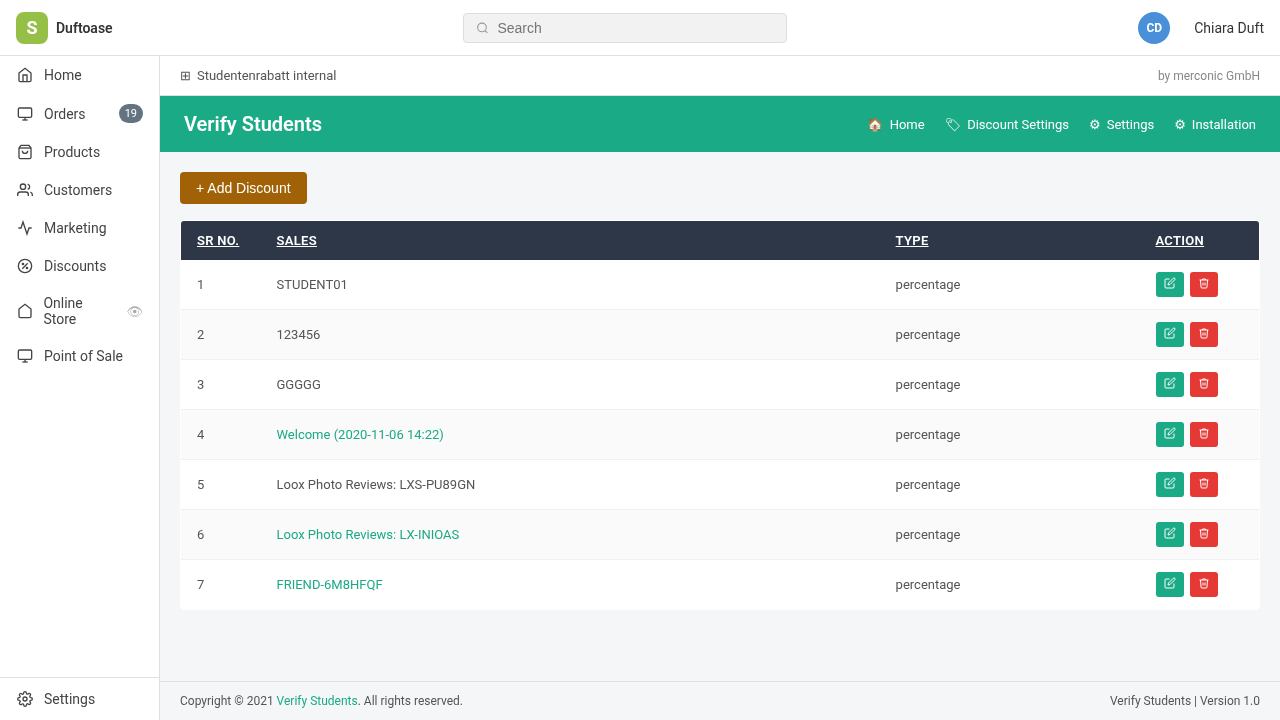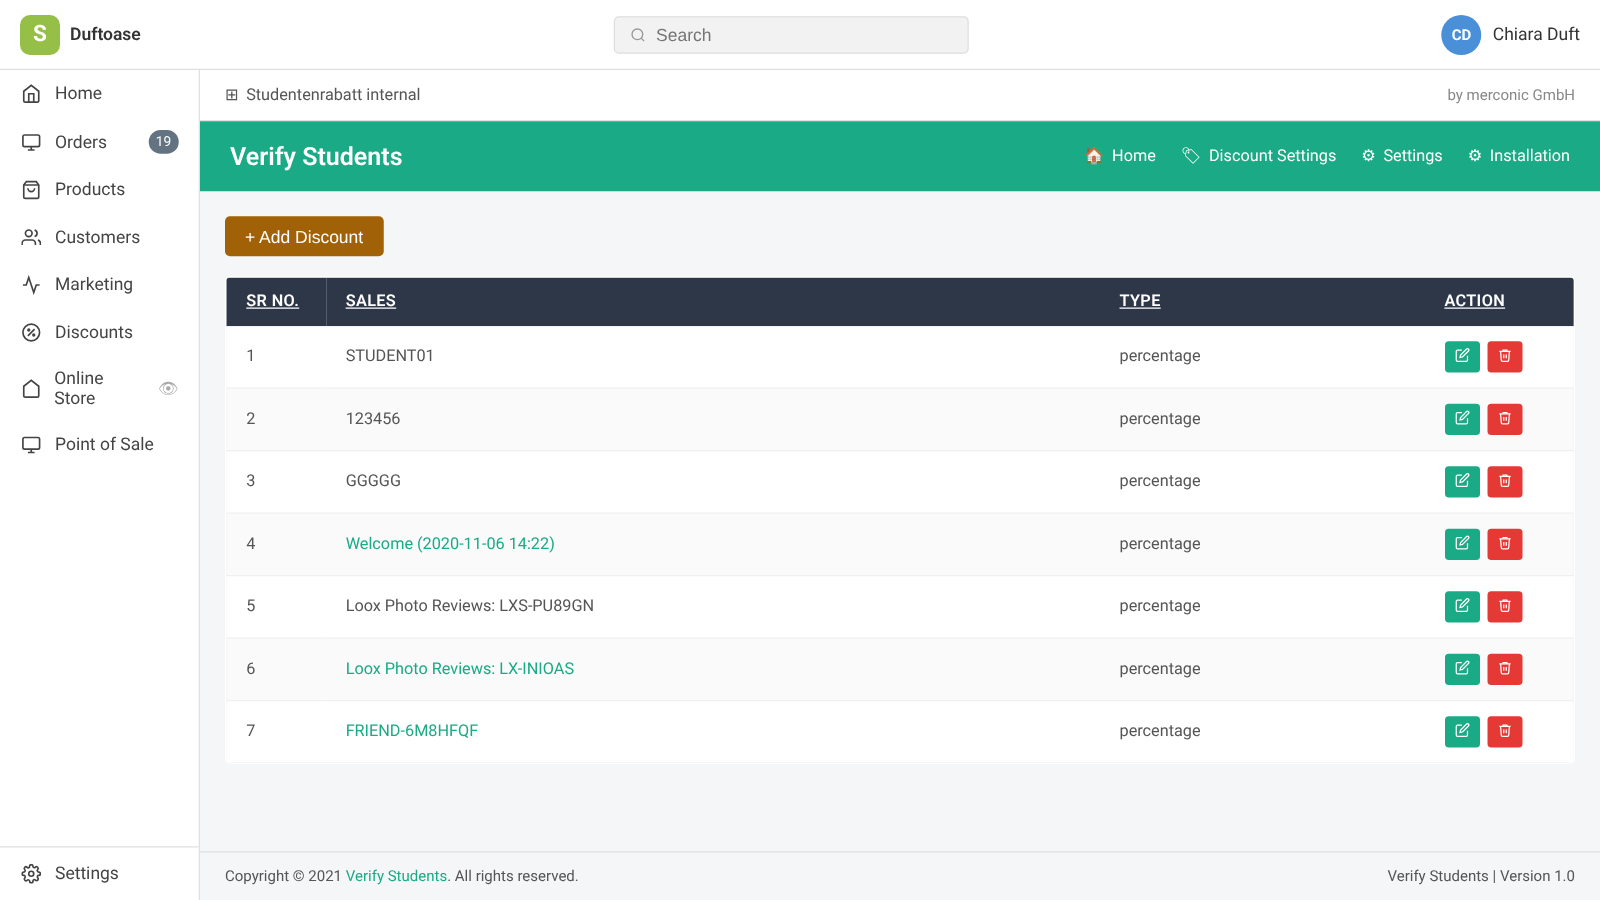--- a/index.html
+++ b/index.html
@@ -24,35 +24,35 @@
       display: flex; align-items: center; justify-content: center;
       color: white; font-weight: bold; font-size: 18px;
     }
     .store-name { font-weight: 600; font-size: 14px; }
     .search-bar {
       display: flex; align-items: center;
       background: #f2f2f2;
       border: 1px solid #ddd;
       border-radius: 4px;
       padding: 6px 12px;
-      width: 284px;
+      width: 324px;
       gap: 8px;
     }
     .search-bar input {
       border: none; background: transparent; outline: none; font-size: 14px; color: #555; width: 100%;
     }
     .search-icon-svg { color: #999; }
     .user-avatar {
       width: 32px; height: 32px;
       background: #4a90d9;
       border-radius: 50%;
       display: flex; align-items: center; justify-content: center;
       color: white; font-size: 12px; font-weight: bold;
     }
-    .user-info { display: flex; align-items: center; gap: 9px; }
+    .user-info { display: flex; align-items: center; gap: 24px; }
     .user-name { font-size: 14px; }
 
     
     .layout { display: flex; flex: 1; overflow: hidden; }
 
     
     .sidebar {
       width: 160px;
       background: #fff;
       border-right: 1px solid #e0e0e0;

